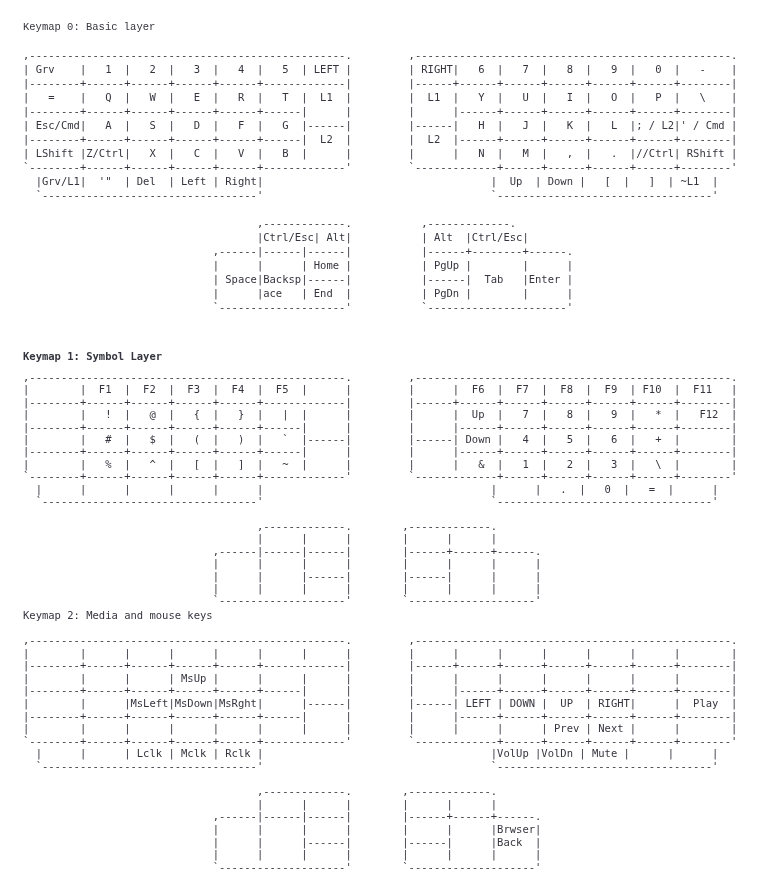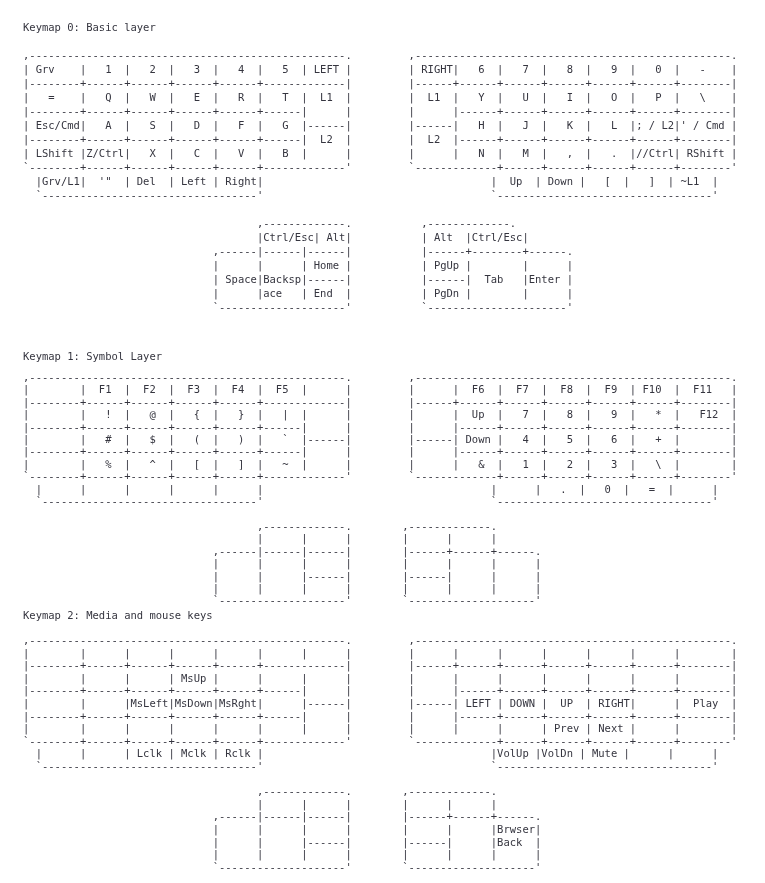--- a/index.html
+++ b/index.html
@@ -25,23 +25,23 @@
     position: absolute;
     left: 23px;
     margin: 0;
     font-family: "DejaVu Sans Mono", "Liberation Mono", monospace;
     font-size: 10.5px;
     font-weight: normal;
     color: var(--text-color, #35353f);
     white-space: pre;
   }
   #keymap-0-art { top: 48px;  line-height: 14px;   }
-  #keymap-0-ttl { top: 21px;  }
+  #keymap-0-ttl { top: 21px; font-family: Liberation Mono, monospace;  }
   #keymap-1-art { top: 371px; line-height: 12.4px; }
-  #keymap-1-ttl { top: 350px; }
+  #keymap-1-ttl { top: 350px; font-weight: bold; }
   #keymap-2-art { top: 634px; line-height: 12.6px; }
   #keymap-2-ttl { top: 609px; text-align: center; }
 </style>
 </head>
 <body>
 
 <main>
 
   <section>
     <h2 class="km-title" id="keymap-0-ttl">Keymap 0: Basic layer</h2>

